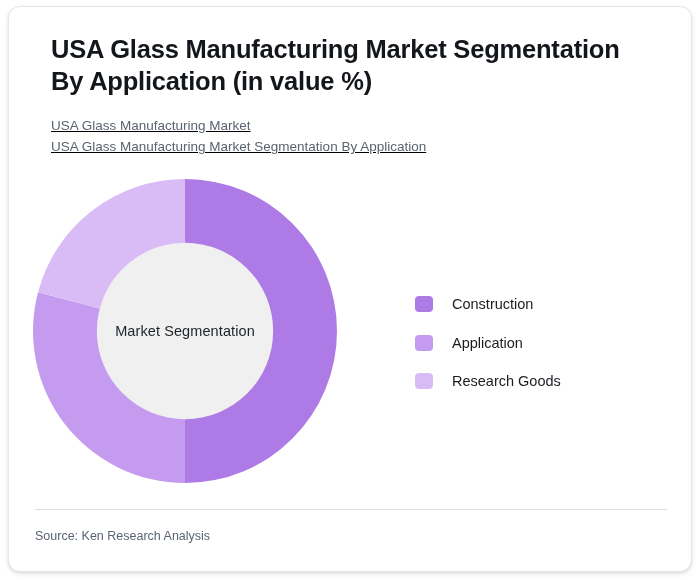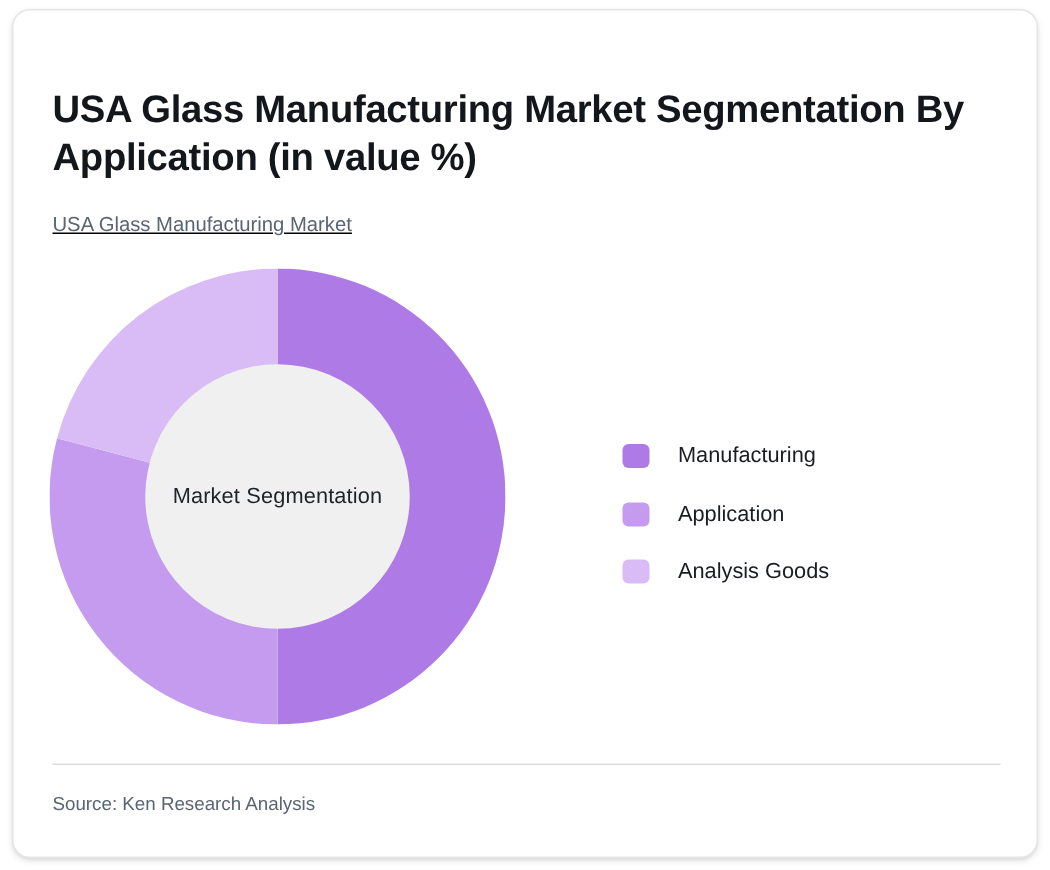--- a/index.html
+++ b/index.html
@@ -20,24 +20,23 @@
     background: #ffffff;
     border: 1px solid #e6e6e8;
     border-radius: 12px;
     box-shadow: 0 2px 5px rgba(0,0,0,0.10), 0 1px 2px rgba(0,0,0,0.06);
     overflow: hidden;
   }
 
   
   .header {
     position: absolute;
-    left: 26px;
+    left: 42px;
     top: 26px;
     right: 34px;
-    margin-top: 24px;
   }
   .chart-title {
     font-size: 25.5px;
     font-weight: 700;
     line-height: 1.26;
     color: #13161a;
     letter-spacing: -0.2px;
   }
   .subtitles {
     margin-top: 18px;
@@ -146,20 +145,21 @@
 </style>
 </head>
 <body>
 
 <div class="card">
 
   <div class="header">
     <div class="chart-title">USA Glass Manufacturing Market Segmentation By Application (in value %)</div>
     <div class="subtitles">
       <div class="subtitle">USA Glass Manufacturing Market</div>
+      <div class="subtitle">USA Glass Manufacturing Market Segmentation By Application</div>
     </div>
   </div>
 
   <div class="chart-area">
 
     <div class="donut-wrap">
       <svg class="donut-svg" viewBox="0 0 304 304">
         <g id="donut-slices">
             <path d="M 152 152 L 152 0 A 152 152 0 0 1 152 304 Z" fill="#AE7AE6"></path>
             <path d="M 152 152 L 152 304 A 152 152 0 0 1 5.042844932122165 113.17224479375987 Z" fill="#C49BEE"></path>
@@ -168,29 +168,29 @@
         <circle id="donut-hole" cx="152" cy="152" r="88.16" fill="#F0F0F0"></circle>
       </svg>
       <div class="donut-center-label">
         <span>Market Segmentation</span>
       </div>
     </div>
 
     <div class="legend" id="legend">
         <div class="legend-item">
           <span class="legend-swatch" style="background: rgb(174, 122, 230);"></span>
-          <span class="legend-label">Manufacturing</span>
+          <span class="legend-label">Construction</span>
         </div>
         <div class="legend-item">
           <span class="legend-swatch" style="background: rgb(196, 155, 238);"></span>
           <span class="legend-label">Application</span>
         </div>
         <div class="legend-item">
           <span class="legend-swatch" style="background: rgb(217, 188, 245);"></span>
-          <span class="legend-label">Analysis Goods</span>
+          <span class="legend-label">Research Goods</span>
         </div>
       </div>
   </div>
 
   <div class="divider"></div>
 
   <div class="source-note">Source: Ken Research Analysis</div>
 
 
 </div>

